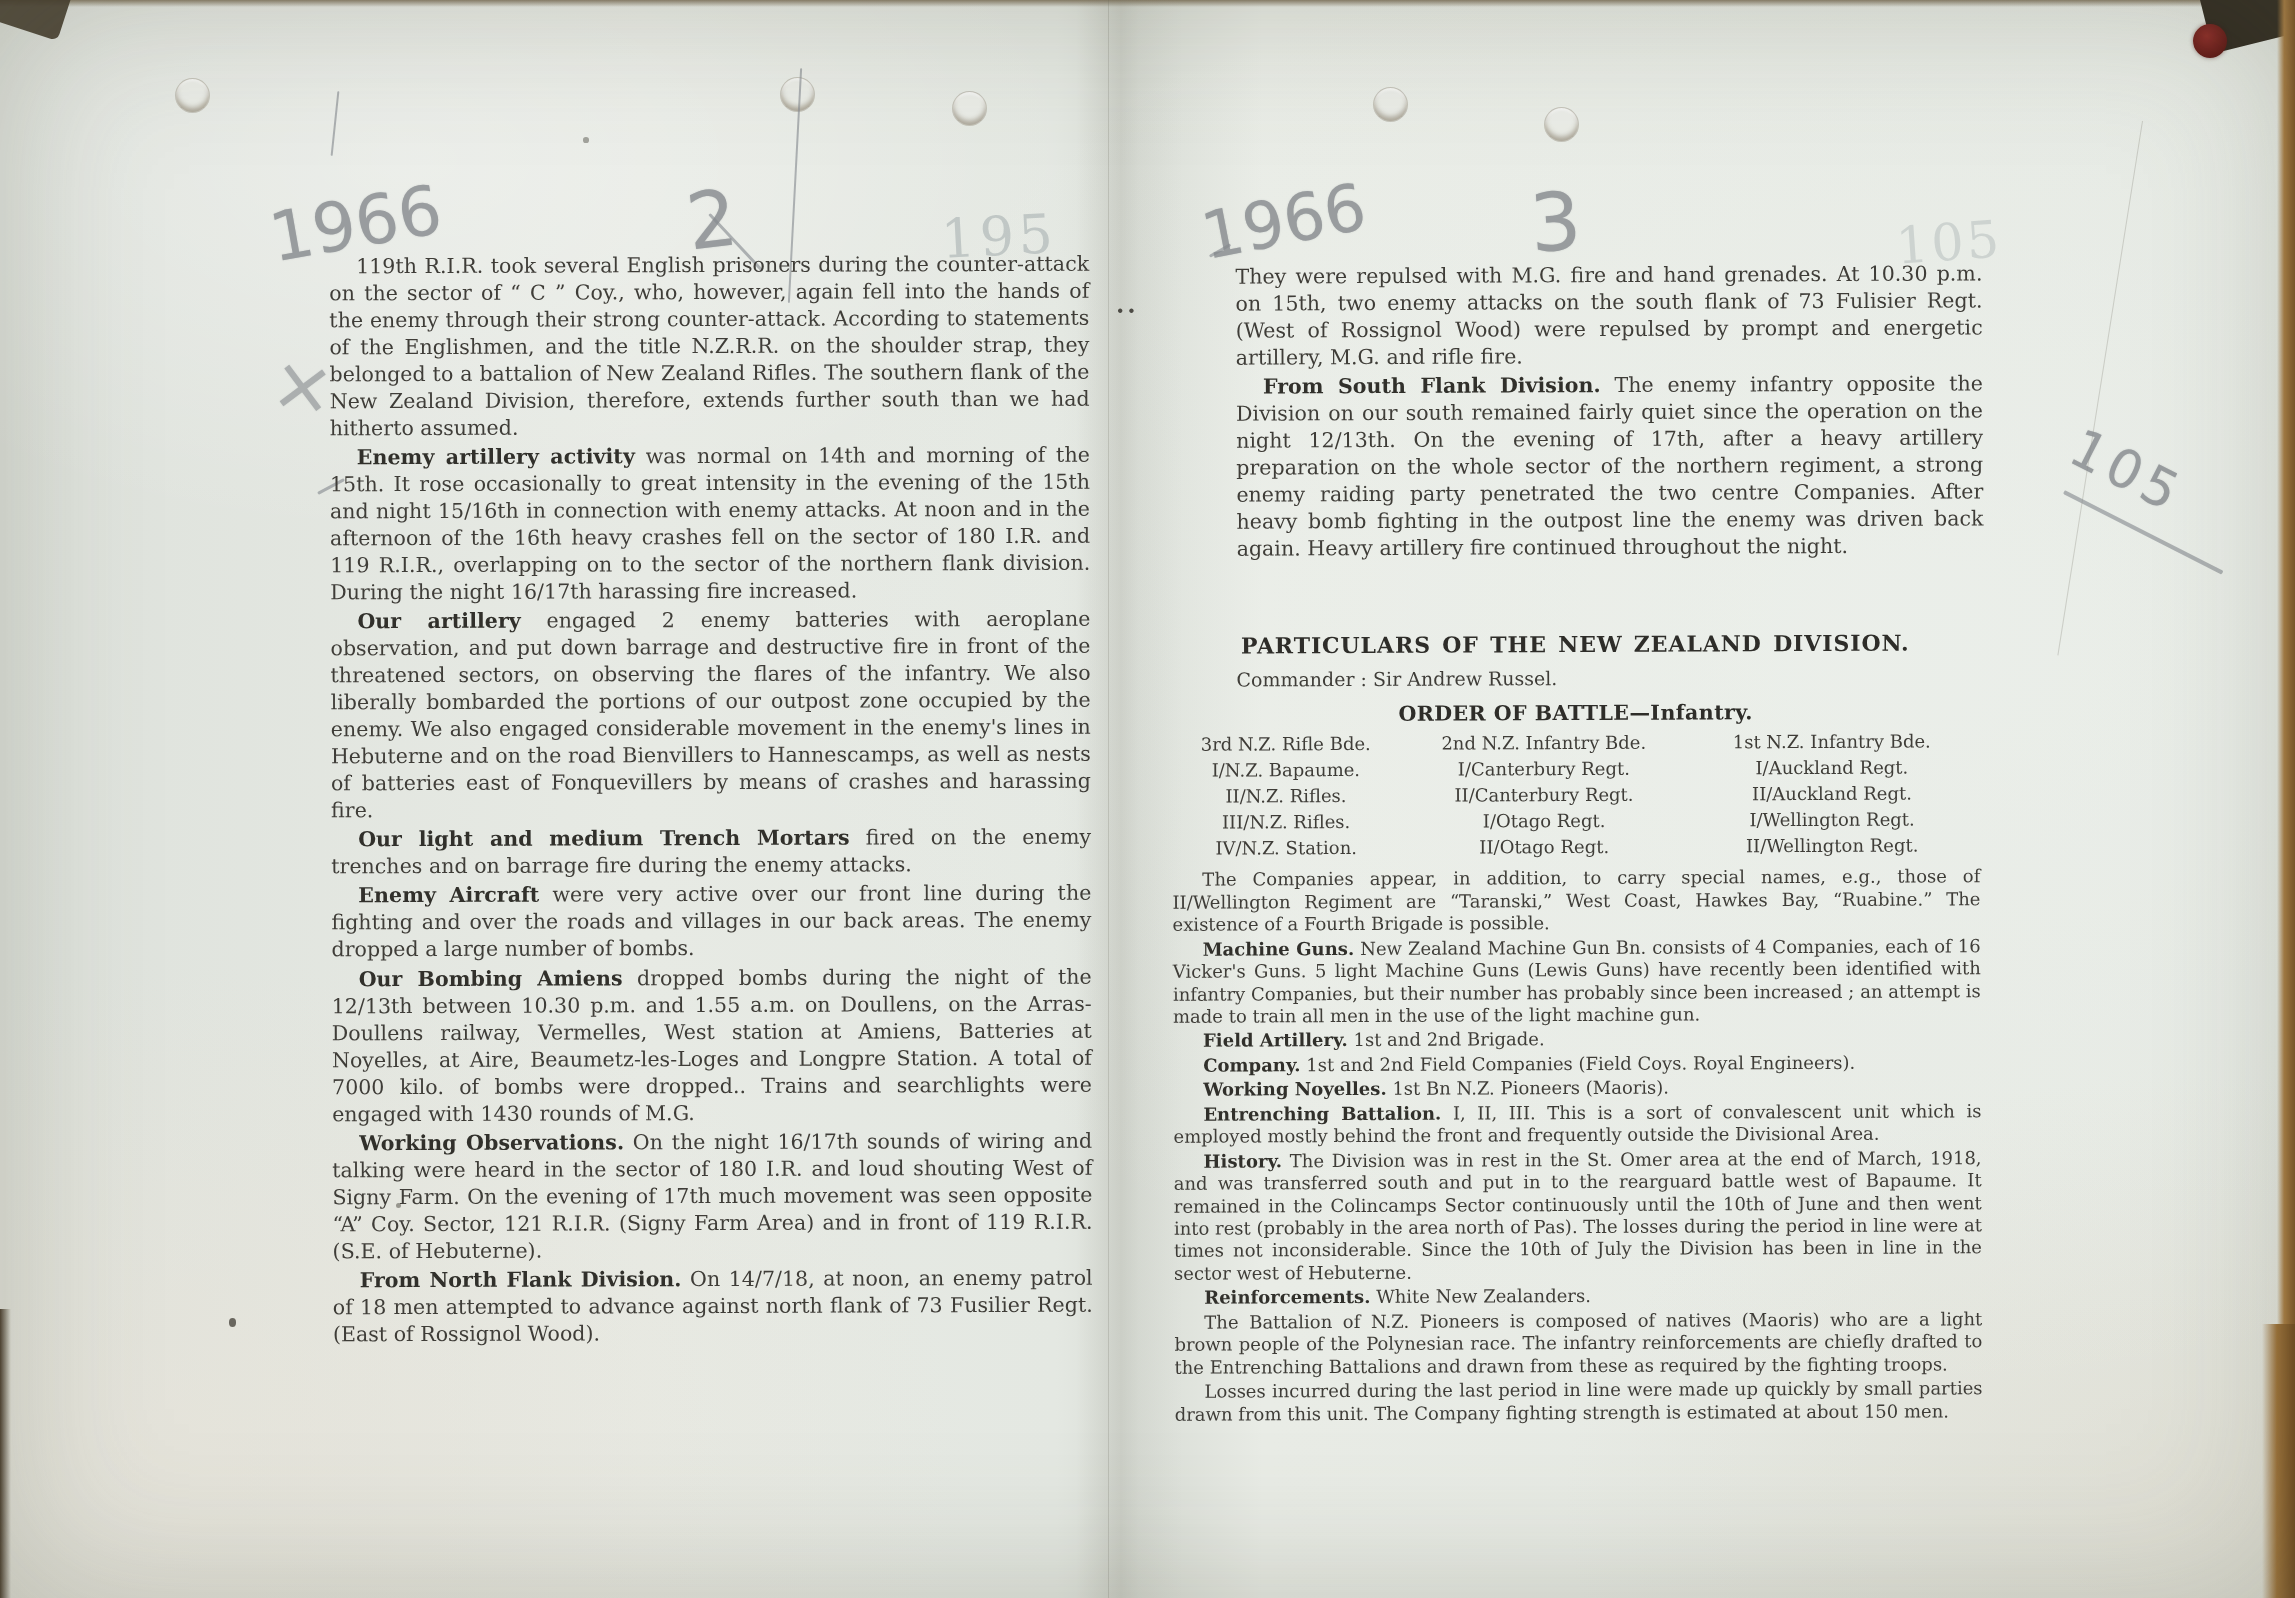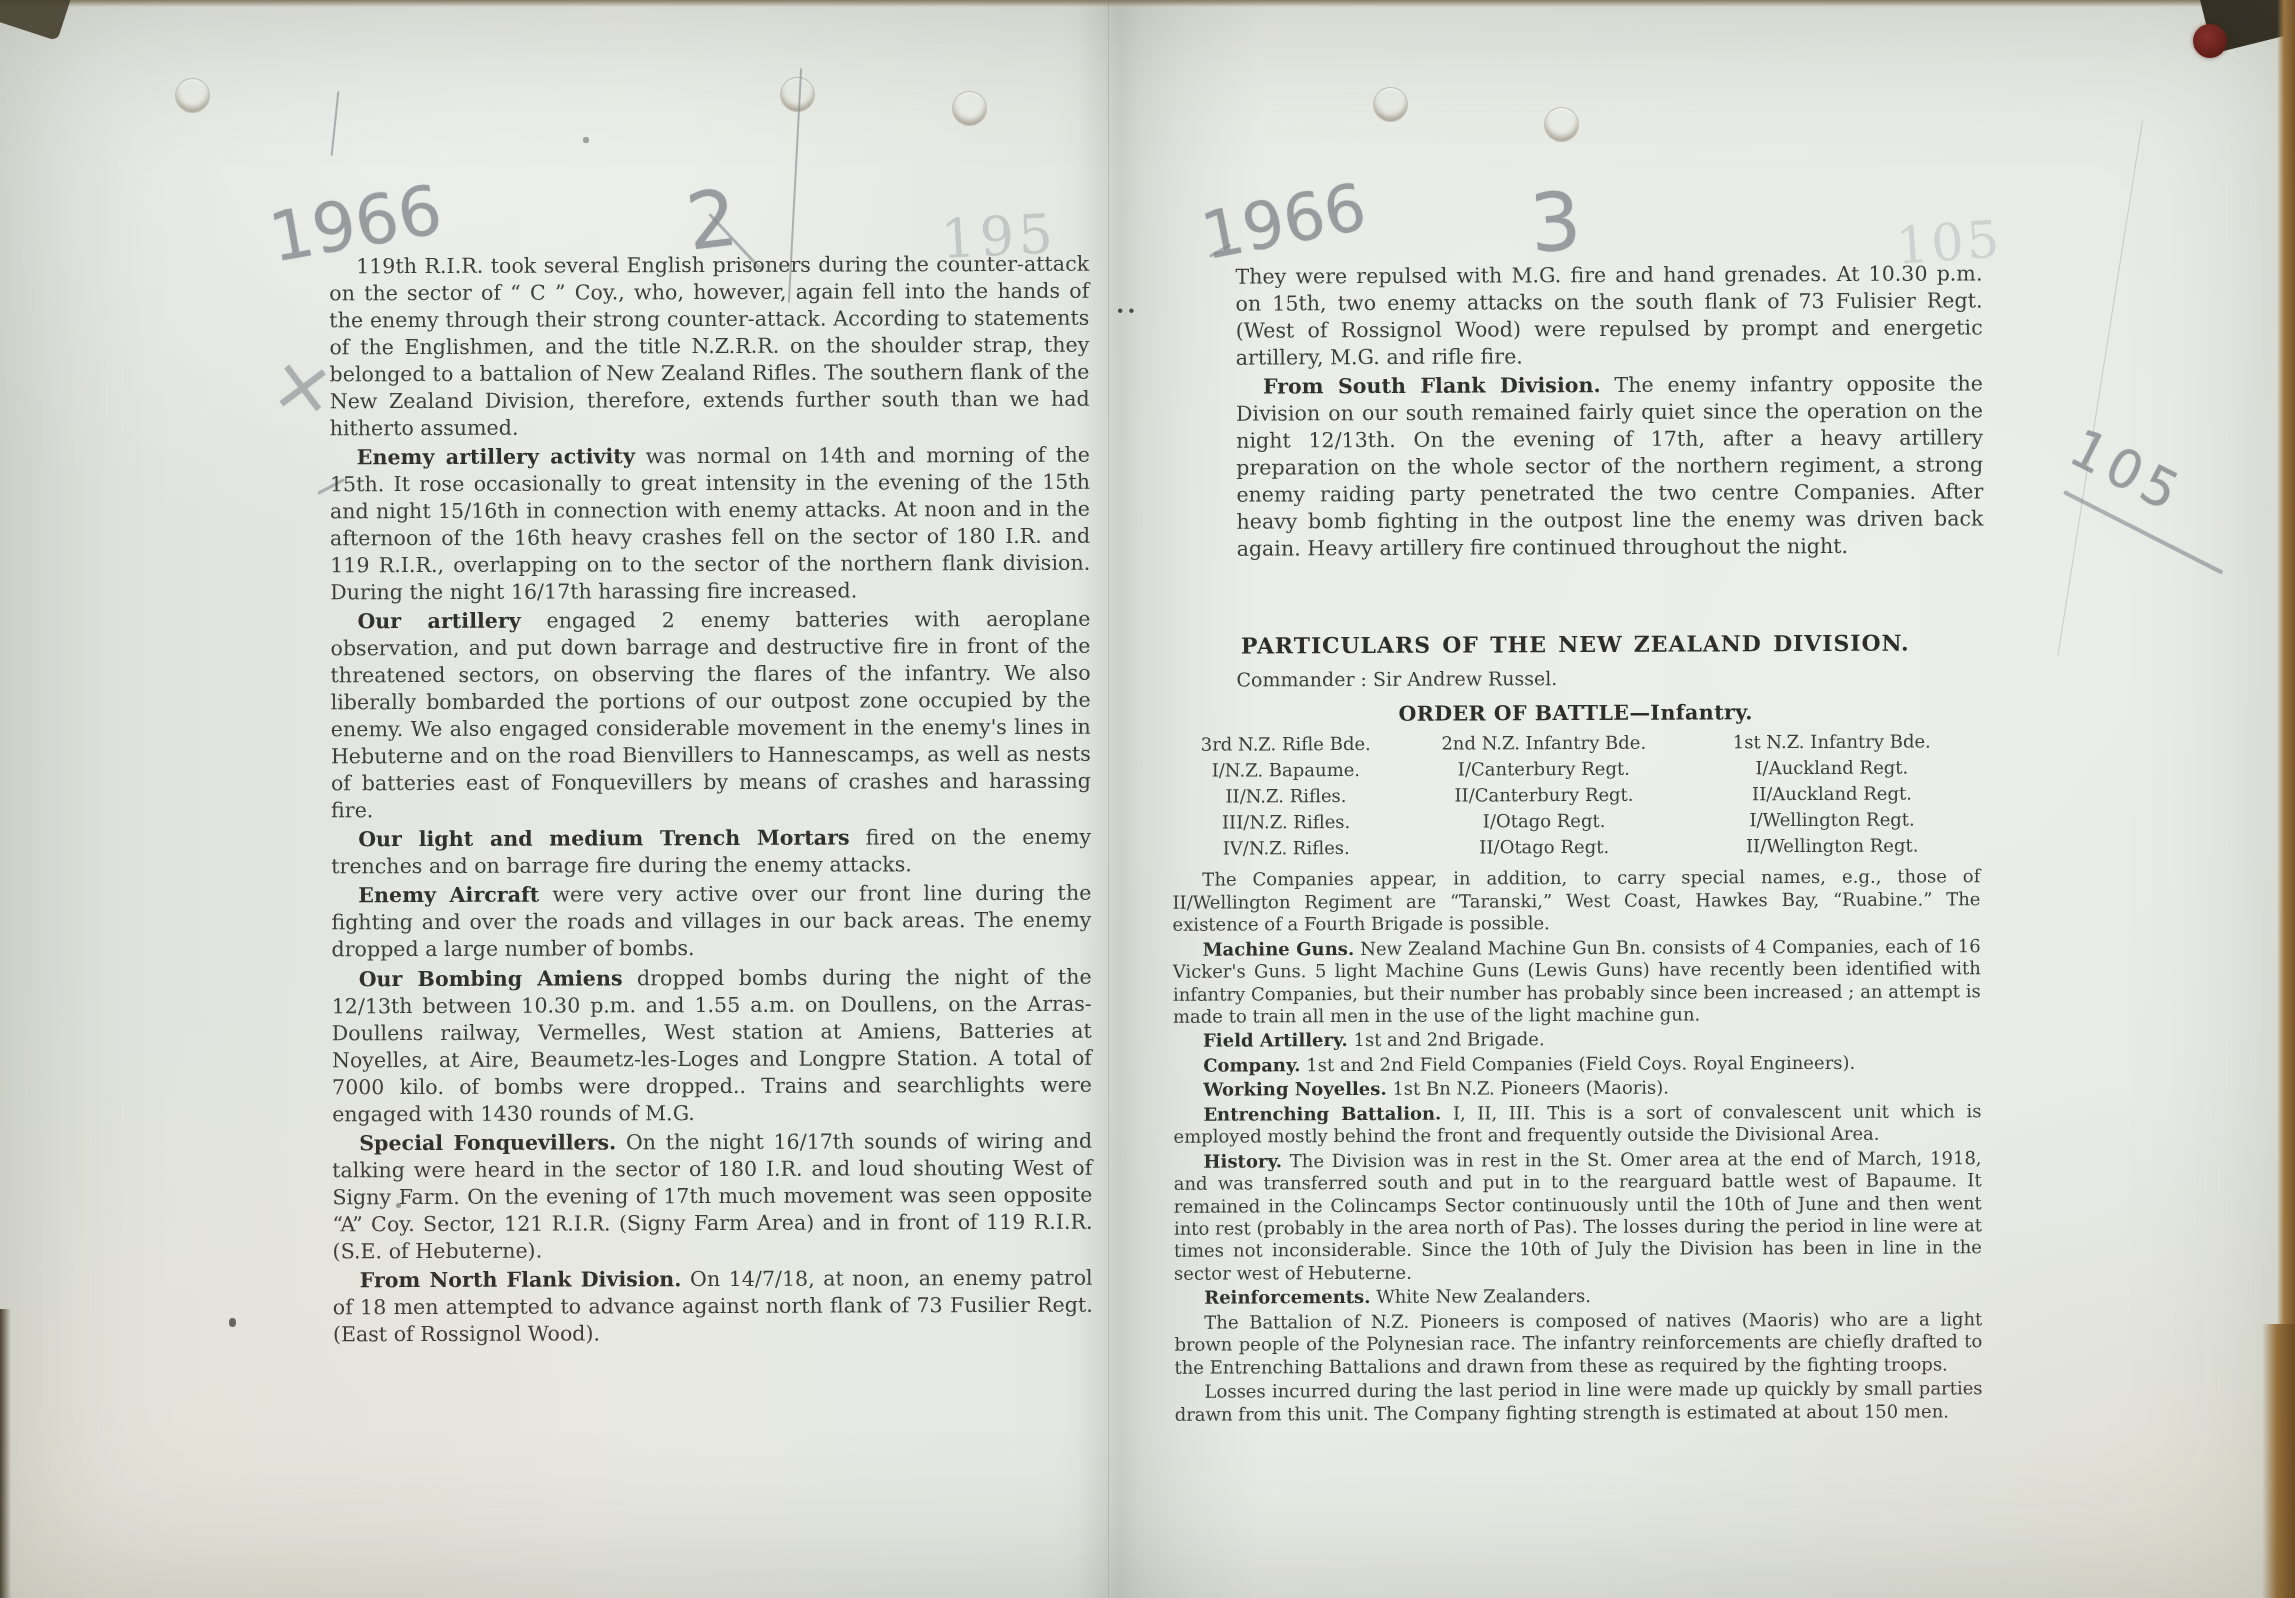--- a/index.html
+++ b/index.html
@@ -125,21 +125,21 @@
   <div class="pencil hw-105">105</div>
   <div class="ink-dots">..</div>
 
   <div class="col lcol">
     <p><b></b><span>119th R.I.R. took several English prisoners during the counter-attack on the sector of “ C ” Coy., who, however, again fell into the hands of the enemy through their strong counter-attack. According to statements of the Englishmen, and the title N.Z.R.R. on the shoulder strap, they belonged to a battalion of New Zealand Rifles. The southern flank of the New Zealand Division, therefore, extends further south than we had hitherto assumed.</span></p>
     <p><b>Enemy artillery activity</b><span> was normal on 14th and morning of the 15th. It rose occasionally to great intensity in the evening of the 15th and night 15/16th in connection with enemy attacks. At noon and in the afternoon of the 16th heavy crashes fell on the sector of 180 I.R. and 119 R.I.R., overlapping on to the sector of the northern flank division. During the night 16/17th harassing fire increased.</span></p>
     <p><b>Our artillery</b><span> engaged 2 enemy batteries with aeroplane observation, and put down barrage and destructive fire in front of the threatened sectors, on observing the flares of the infantry. We also liberally bombarded the portions of our outpost zone occupied by the enemy. We also engaged considerable movement in the enemy's lines in Hebuterne and on the road Bienvillers to Hannescamps, as well as nests of batteries east of Fonquevillers by means of crashes and harassing fire.</span></p>
     <p><b>Our light and medium Trench Mortars</b><span> fired on the enemy trenches and on barrage fire during the enemy attacks.</span></p>
     <p><b>Enemy Aircraft</b><span> were very active over our front line during the fighting and over the roads and villages in our back areas. The enemy dropped a large number of bombs.</span></p>
     <p><b>Our Bombing Amiens</b><span> dropped bombs during the night of the 12/13th between 10.30 p.m. and 1.55 a.m. on Doullens, on the Arras-Doullens railway, Vermelles, West station at Amiens, Batteries at Noyelles, at Aire, Beaumetz-les-Loges and Longpre Station. A total of 7000 kilo. of bombs were dropped.. Trains and searchlights were engaged with 1430 rounds of M.G.</span></p>
-    <p><b>Special Fonquevillers.</b><span> On the night 16/17th sounds of wiring and talking were heard in the sector of 180 I.R. and loud shouting West of Signy Farm. On the evening of 17th much movement was seen opposite “A” Coy. Sector, 121 R.I.R. (Signy Farm Area) and in front of 119 R.I.R. (S.E. of Hebuterne).</span></p>
+    <p><b>Working Observations.</b><span> On the night 16/17th sounds of wiring and talking were heard in the sector of 180 I.R. and loud shouting West of Signy Farm. On the evening of 17th much movement was seen opposite “A” Coy. Sector, 121 R.I.R. (Signy Farm Area) and in front of 119 R.I.R. (S.E. of Hebuterne).</span></p>
     <p><b>From North Flank Division.</b><span> On 14/7/18, at noon, an enemy patrol of 18 men attempted to advance against north flank of 73 Fusilier Regt. (East of Rossignol Wood).</span></p>
   </div>
 
   <div class="col rcol">
     <p class="noindent"><b></b><span>They were repulsed with M.G. fire and hand grenades. At 10.30 p.m. on 15th, two enemy attacks on the south flank of 73 Fulisier Regt. (West of Rossignol Wood) were repulsed by prompt and energetic artillery, M.G. and rifle fire.</span></p>
     <p><b>From South Flank Division.</b><span> The enemy infantry opposite the Division on our south remained fairly quiet since the operation on the night 12/13th. On the evening of 17th, after a heavy artillery preparation on the whole sector of the northern regiment, a strong enemy raiding party penetrated the two centre Companies. After heavy bomb fighting in the outpost line the enemy was driven back again. Heavy artillery fire continued throughout the night.</span></p>
   </div>
 
   <div class="col rp-section">
     <div class="sec-title">PARTICULARS OF THE NEW ZEALAND DIVISION.</div>
@@ -152,21 +152,21 @@
       <div class="cell hd">1st N.Z. Infantry Bde.</div>
       <div class="cell">I/N.Z. Bapaume.</div>
       <div class="cell">I/Canterbury Regt.</div>
       <div class="cell">I/Auckland Regt.</div>
       <div class="cell">II/N.Z. Rifles.</div>
       <div class="cell">II/Canterbury Regt.</div>
       <div class="cell">II/Auckland Regt.</div>
       <div class="cell">III/N.Z. Rifles.</div>
       <div class="cell">I/Otago Regt.</div>
       <div class="cell">I/Wellington Regt.</div>
-      <div class="cell">IV/N.Z. Rifles.</div>
+      <div class="cell">IV/N.Z. Station.</div>
       <div class="cell">II/Otago Regt.</div>
       <div class="cell">II/Wellington Regt.</div>
     </div>
 
     <p class="first"><b></b><span>The Companies appear, in addition, to carry special names, e.g., those of II/Wellington Regiment are “Taranski,” West Coast, Hawkes Bay, “Ruabine.” The existence of a Fourth Brigade is possible.</span></p>
     <p><b>Machine Guns.</b><span> New Zealand Machine Gun Bn. consists of 4 Companies, each of 16 Vicker's Guns. 5 light Machine Guns (Lewis Guns) have recently been identified with infantry Companies, but their number has probably since been increased ; an attempt is made to train all men in the use of the light machine gun.</span></p>
     <p><b>Field Artillery.</b><span> 1st and 2nd Brigade.</span></p>
     <p><b>Company.</b><span> 1st and 2nd Field Companies (Field Coys. Royal Engineers).</span></p>
     <p><b>Working Noyelles.</b><span> 1st Bn N.Z. Pioneers (Maoris).</span></p>
     <p><b>Entrenching Battalion.</b><span> I, II, III. This is a sort of convalescent unit which is employed mostly behind the front and frequently outside the Divisional Area.</span></p>

